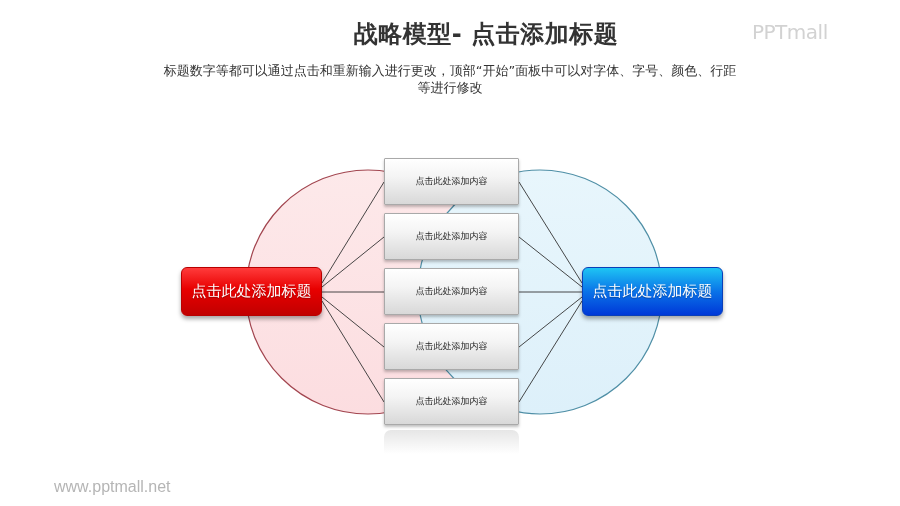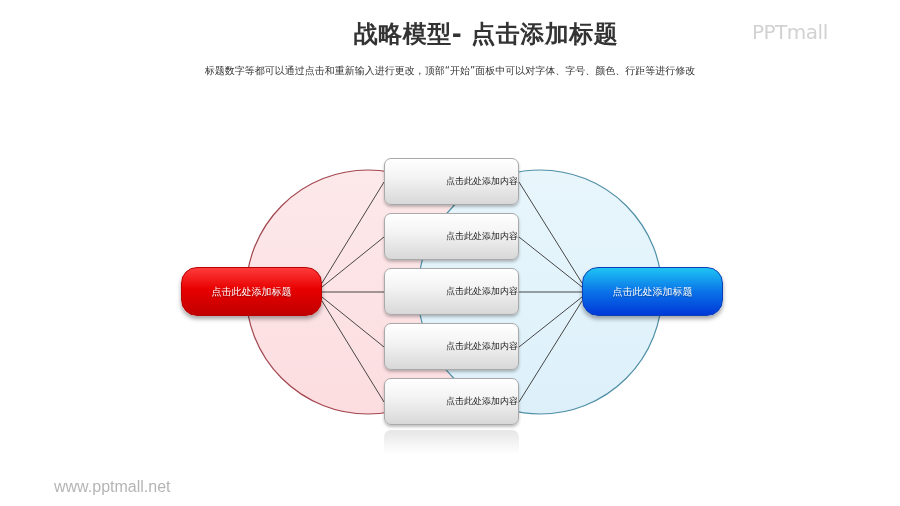--- a/index.html
+++ b/index.html
@@ -1,29 +1,29 @@
 <!DOCTYPE html>
 <html><head>
 <meta charset="utf-8">
 <style>
   html, body { margin: 0; padding: 0; }
   body { width: 900px; height: 506px; background: #ffffff; position: relative; overflow: hidden; font-family: "DejaVu Sans", "Liberation Sans", sans-serif; }
   .title { position: absolute; left: 0; width: 900px; top: 18px; text-align: center; font-size: 24px; font-weight: bold; color: #333333; letter-spacing: 0.5px; padding-left: 36px; }
-  .subtitle { position: absolute; left: 160px; width: 580px; top: 62px; text-align: center; font-size: 10px; line-height: 17px; color: #333333; }
+  .subtitle { position: absolute; left: 160px; width: 580px; top: 62px; text-align: center; font-size: 13px; line-height: 17px; color: #333333; }
   .logo { position: absolute; left: 752px; top: 20px; font-size: 20px; color: #d2d2d2; font-family: "DejaVu Sans", sans-serif; letter-spacing: -0.5px; }
   .footer { position: absolute; left: 54px; top: 478px; font-size: 16px; color: #b5b5b5; font-family: "Liberation Sans", sans-serif; }
   svg.diagram { position: absolute; left: 0; top: 0; }
-  .box { position: absolute; width: 135px; height: 47px; border-radius: 7px; border: 1px solid #a9a9a9;
+  .box { position: absolute; width: 135px; height: 47px; border-radius: 1px; border: 1px solid #a9a9a9;
          background: linear-gradient(#ffffff 0%, #f4f4f4 40%, #d8d8d8 100%);
-         box-shadow: 0 2px 3px rgba(0,0,0,0.25); display: flex; align-items: center; justify-content: flex-end;
+         box-shadow: 0 2px 3px rgba(0,0,0,0.25); display: flex; align-items: center; justify-content: center;
          font-size: 9px; color: #222; box-sizing: border-box; }
   .reflect { position: absolute; left: 384px; top: 430px; width: 135px; height: 24px; border-radius: 7px 7px 0 0;
              background: linear-gradient(rgba(200,200,200,0.45), rgba(255,255,255,0)); }
-  .hbox { position: absolute; width: 141px; height: 49px; border-radius: 16px; display: flex; align-items: center; justify-content: center;
-          font-size: 10px; color: #ffffff; box-sizing: border-box; text-shadow: 0 1px 1px rgba(0,0,0,0.3); }
+  .hbox { position: absolute; width: 141px; height: 49px; border-radius: 6px; display: flex; align-items: center; justify-content: center;
+          font-size: 15px; color: #ffffff; box-sizing: border-box; text-shadow: 0 1px 1px rgba(0,0,0,0.3); }
   .hbox.red { background: linear-gradient(#ff3b3b 0%, #e80000 45%, #c10000 100%); border: 1px solid #b80000; box-shadow: 0 3px 4px rgba(0,0,0,0.35); }
   .hbox.blue { background: linear-gradient(#1ec4f4 0%, #0a73e8 50%, #0038d8 100%); border: 1px solid #0a3fb8; box-shadow: 0 3px 4px rgba(0,0,0,0.35); }
 </style>
 </head>
 <body>
 
 <div class="title">战略模型- 点击添加标题</div>
 <div class="subtitle">标题数字等都可以通过点击和重新输入进行更改，顶部“开始”面板中可以对字体、字号、颜色、行距等进行修改</div>
 <div class="logo">PPTmall</div>
 

